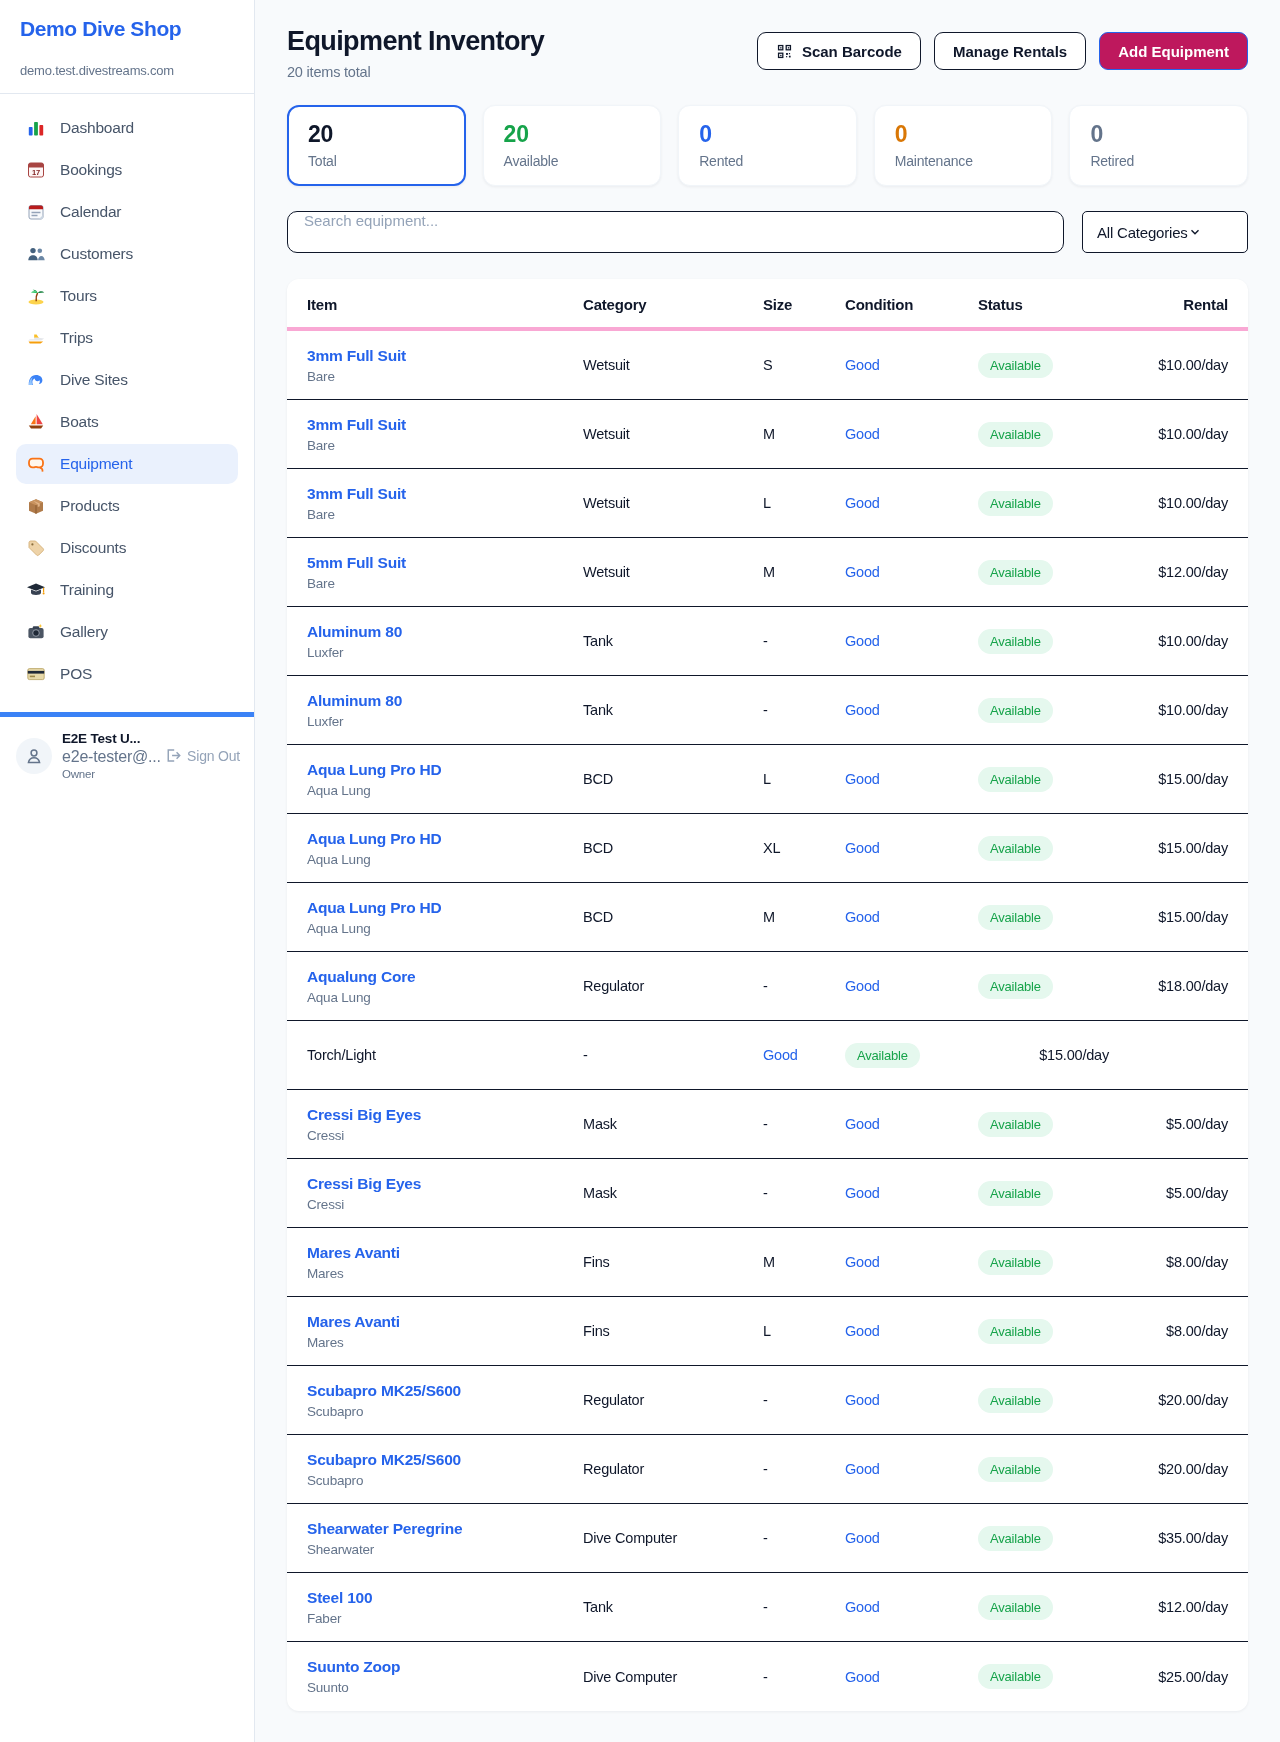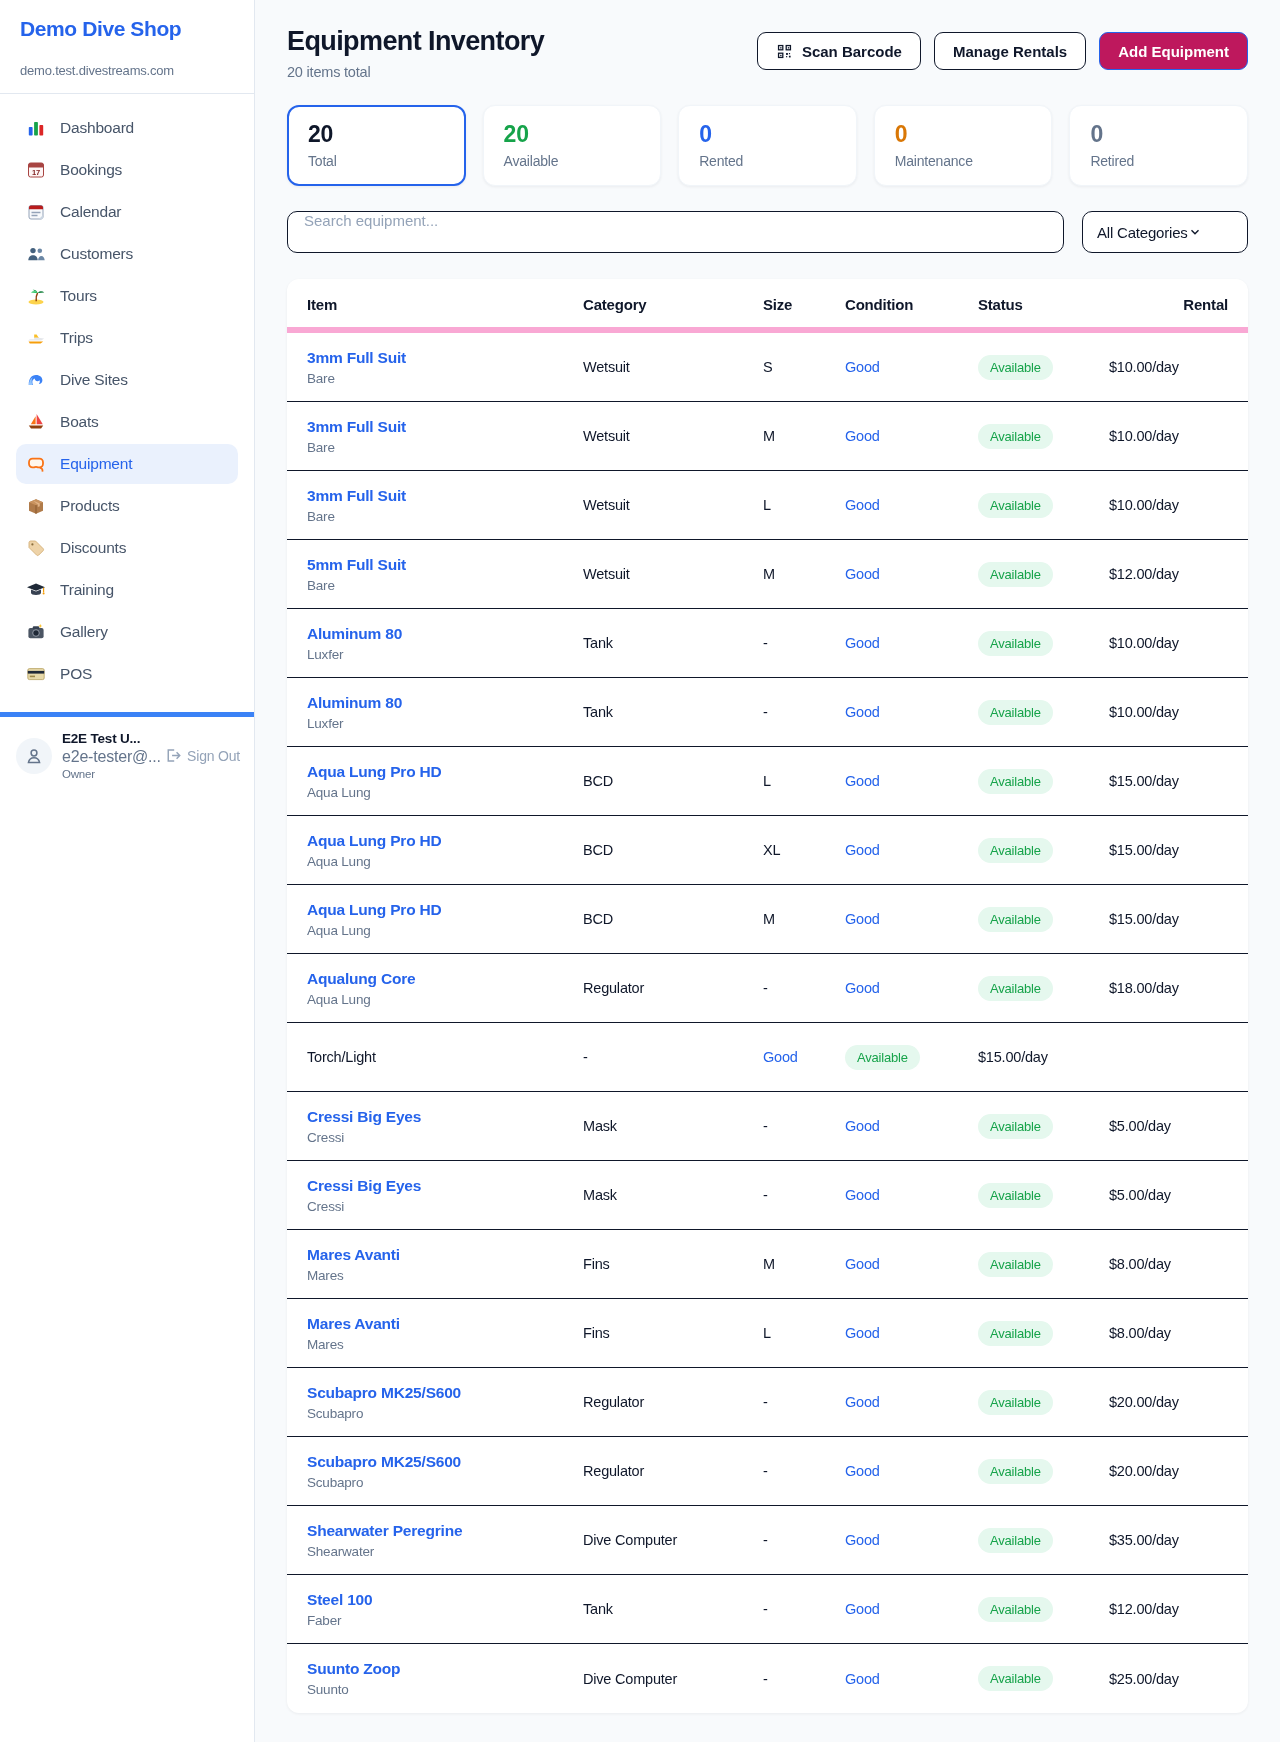--- a/index.html
+++ b/index.html
@@ -75,45 +75,45 @@
     flex:1; height:42px; background:#ffffff; border:1.5px solid #0f172a;
     border-radius:10px; display:flex; align-items:flex-start; padding:0 16px;
   }
   .search-box input {
     border:none; outline:none; width:100%; font-size:15px; color:#0f172a;
     font-family:"Liberation Sans",sans-serif; background:transparent;
   }
   .search-box input::placeholder { color:#94a3b8; }
   .select-box {
     width:166px; height:42px; background:#ffffff; border:1.5px solid #0f172a;
-    border-radius:10px; display:flex; align-items:center; 
+    border-radius:5px; display:flex; align-items:center; 
     padding:0 12px 0 14px; font-size:15px; cursor:pointer;
   }
   .select-box svg { width:14px; height:14px; }
 
   
   .table-card {
     background:#ffffff; border-radius:12px; margin-top:26px; margin-bottom:22px;
     box-shadow:0 1px 3px rgba(15,23,42,.06); overflow:hidden;
   }
   .grid-cols { display:grid; grid-template-columns:276px 180px 82px 133px 131px 1fr; }
-  .thead { padding:17px 20px 14px; border-bottom:6px solid #f9a8d4; }
+  .thead { padding:17px 20px 14px; border-bottom:4px solid #f9a8d4; }
   .th { font-size:15px; font-weight:700; color:#0f172a; }
   .th.right { text-align:right; }
   .trow { padding:12px 20px; border-bottom:1.5px solid #0f172a; align-items:center; min-height:69px; }
   .trow:last-child { border-bottom:none; }
   .item-name { color:#2563eb; font-size:15.5px; font-weight:700; cursor:pointer; }
   .item-brand { color:#64748b; font-size:13.5px; margin-top:4px; }
   .cell { font-size:14.5px; color:#0f172a; }
   .cell.condition { color:#2563eb; cursor:pointer; }
   .badge {
     display:inline-block; background:#e5f8ee; color:#16a34a;
     font-size:13px; font-weight:500; padding:5px 12px; border-radius:999px;
   }
-  .cell.rental { text-align:left; }
+  .cell.rental { text-align:right; }
 </style>
 </head>
 <body>
 
 <aside class="sidebar">
   <div class="brand">
     <div class="brand-name">Demo Dive Shop</div>
     <div class="brand-domain">demo.test.divestreams.com</div>
   </div>
   <nav class="nav">

